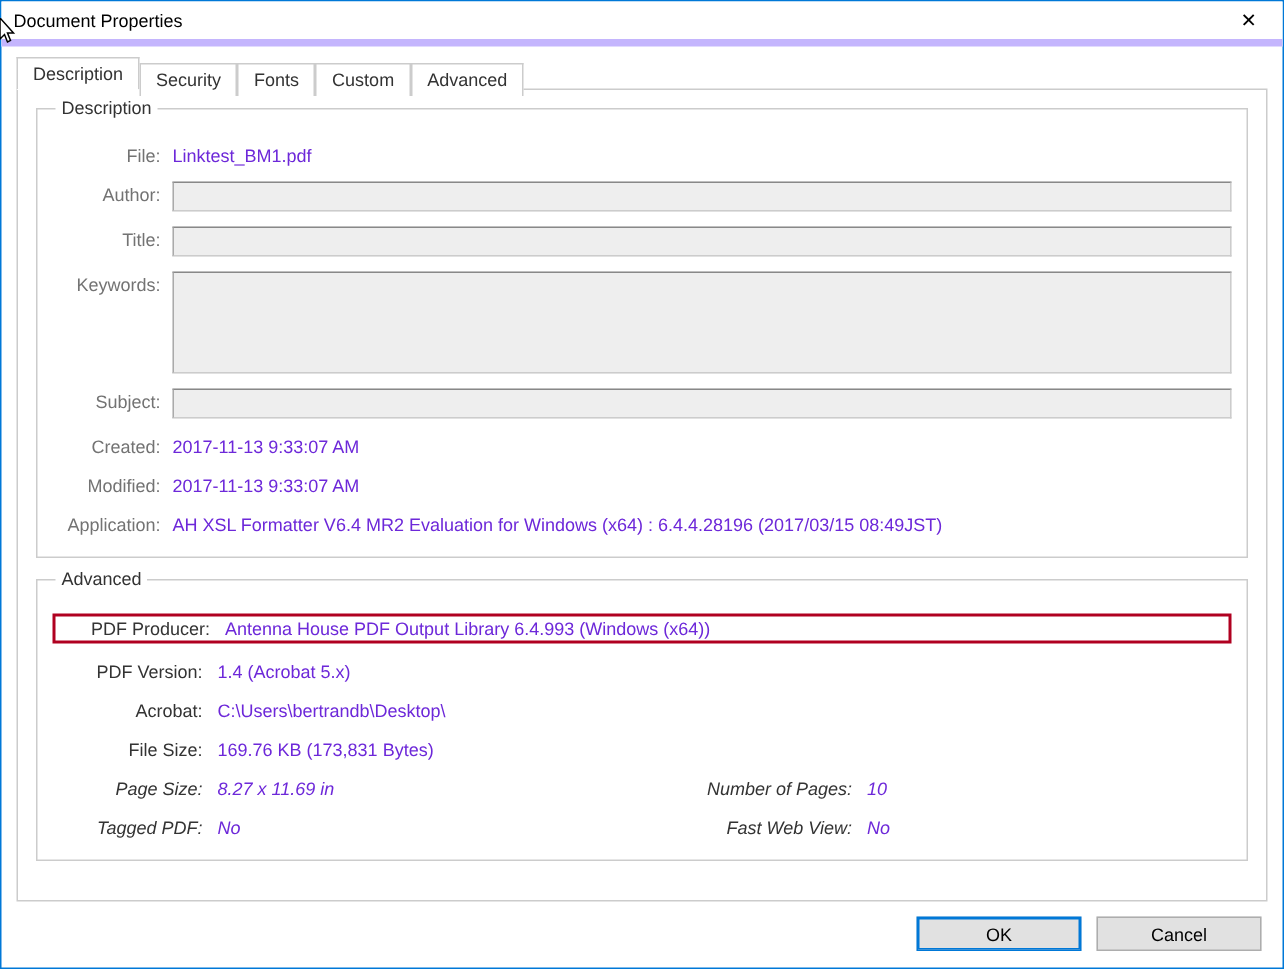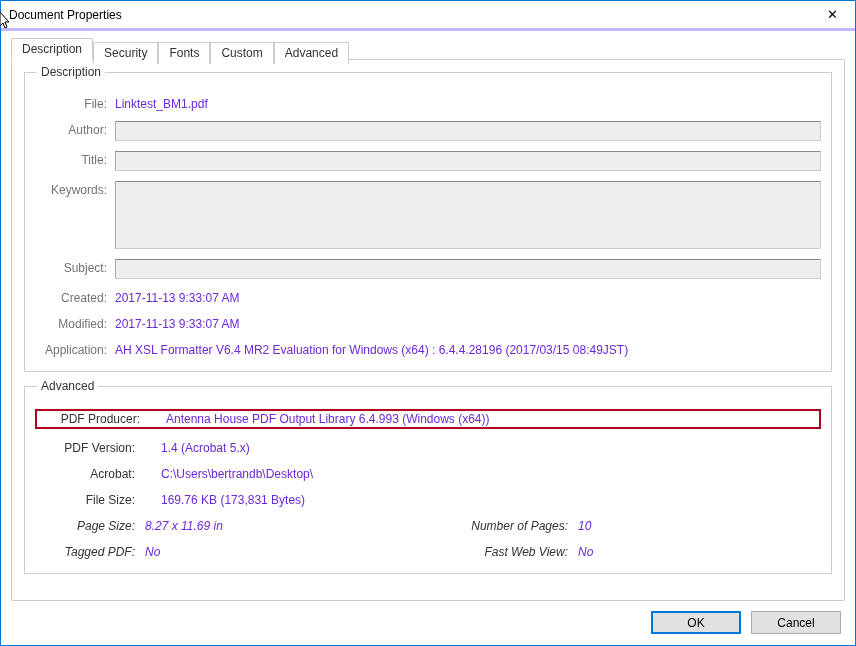--- a/index.html
+++ b/index.html
@@ -1,46 +1,46 @@
 <!DOCTYPE html>
 <html><head>
 <meta charset="utf-8">
 <style>
 * { box-sizing: border-box; margin: 0; padding: 0; }
 body { font-family: "Segoe UI", Tahoma, sans-serif; font-size: 12px; background: #fff; width: 856px; height: 646px; overflow: hidden; }
 .window { width: 856px; height: 646px; border: 1px solid #0078d7; background: #fff; display: flex; flex-direction: column; }
-.titlebar { height: 30px; display: flex; align-items: center; justify-content: space-between; padding: 0 0 0 8px; background: #fff; border-bottom: 3px solid #c4b5fd;}
+.titlebar { height: 30px; display: flex; align-items: center; justify-content: space-between; padding: 0 0 0 8px; background: #fff; border-bottom: 5px solid #c4b5fd;}
 .titlebar .title { font-size: 12px; color: #000; }
 .close-btn { width: 45px; height: 29px; display: flex; align-items: center; justify-content: center; cursor: pointer; font-size: 13px; font-family: Arial, sans-serif;}
 .cursor { position:absolute; left:0px; top:12px; font-size:12px; pointer-events:none; z-index:10;}
 .content { flex: 1; padding: 6px 10px 10px 10px; display: flex; flex-direction: column; position: relative;}
 .tabs { display: flex; height: 22px; position: relative; top: 1px; z-index:2;}
 .tab { padding: 3px 10px 2px 10px; border: 1px solid #ccc; border-bottom: none; background: #fff; margin-right: 0px; cursor: pointer; font-size: 12px; color: #333; position: relative;}
 .tab:not(.active){border-top:1px solid #ccc; background:#fff;}
 .tab.active { background: #fff; border-bottom: 1px solid #fff; z-index: 3; }
 .tab:not(.active){top:4px;}
 .panel { flex: 1; border: 1px solid #ccc; padding: 12px 12px 12px 12px; background: #fff; }
 .fieldset { border: 1px solid #ccc; padding: 12px 10px 14px 10px; margin-bottom: 14px; }
 .fieldset .legend { position: relative; top: -20px; left: 2px; background: #fff; padding: 0 4px; font-size: 12px; color: #333; display:inline-block; margin-bottom:-14px;}
 .row { display: flex; align-items: flex-start; margin-top: 10px; }
 .row:first-of-type{margin-top:-4px;}
 .label { width: 80px; text-align: right; padding-right: 8px; color: #737373; padding-top:2px;}
 .value { flex: 1; color: #6d28d9; padding-top:2px;}
 .input { flex:1; height: 20px; border-top: 1px solid #888; border-left: 1px solid #aaa; border-right:1px solid #ccc; border-bottom:1px solid #ccc; background: #eee; padding: 2px 4px; font-size: 12px; color: #333; }
 .textarea { flex:1; height: 68px; border-top: 1px solid #888; border-left: 1px solid #aaa; border-right:1px solid #ccc; border-bottom:1px solid #ccc; background: #eee; padding: 2px 4px; font-size: 12px; color: #333; }
-.adv-row { display:flex; margin-top:10px;gap:16px;}
+.adv-row { display:flex; margin-top:10px;}
 .adv-row:first-of-type{margin-top:-4px;}
 .label2 { width: 110px; text-align: right; padding-right: 10px; color:#333; padding-top:2px;}
 .adv-grid{display:flex;}
 .adv-col{flex:1;}
 .adv-pair{display:flex; margin-top:10px;font-style:italic;}
 .hl { border: 2px solid #b00020; padding:1px 3px; }
 .hl .label2, .hl .value{padding-top:0;}
 .buttons { display: flex; justify-content: flex-end; gap: 10px; padding: 10px 4px 2px 4px; }
-.btn { width: 90px; height: 23px; border: 1px solid #adadad; background: #e1e1e1; cursor: pointer; font-size: 12px; font-family: inherit;}
+.btn { width: 110px; height: 23px; border: 1px solid #adadad; background: #e1e1e1; cursor: pointer; font-size: 12px; font-family: inherit;}
 .btn.primary { border: 1px solid #0078d7; outline:1px solid #0078d7; outline-offset:-2px;}
 .adv-col2 .label2{width:150px;}
 </style>
 </head>
 <body>
 
 <div class="window">
   <span class="cursor">
     <svg width="12" height="18" viewBox="0 0 12 18">
         <path d="M0 0 L0 14 L3 11 L5 16 L7 15 L5 10 L9 10 Z" fill="#fff" stroke="#000" stroke-width="1"></path>

